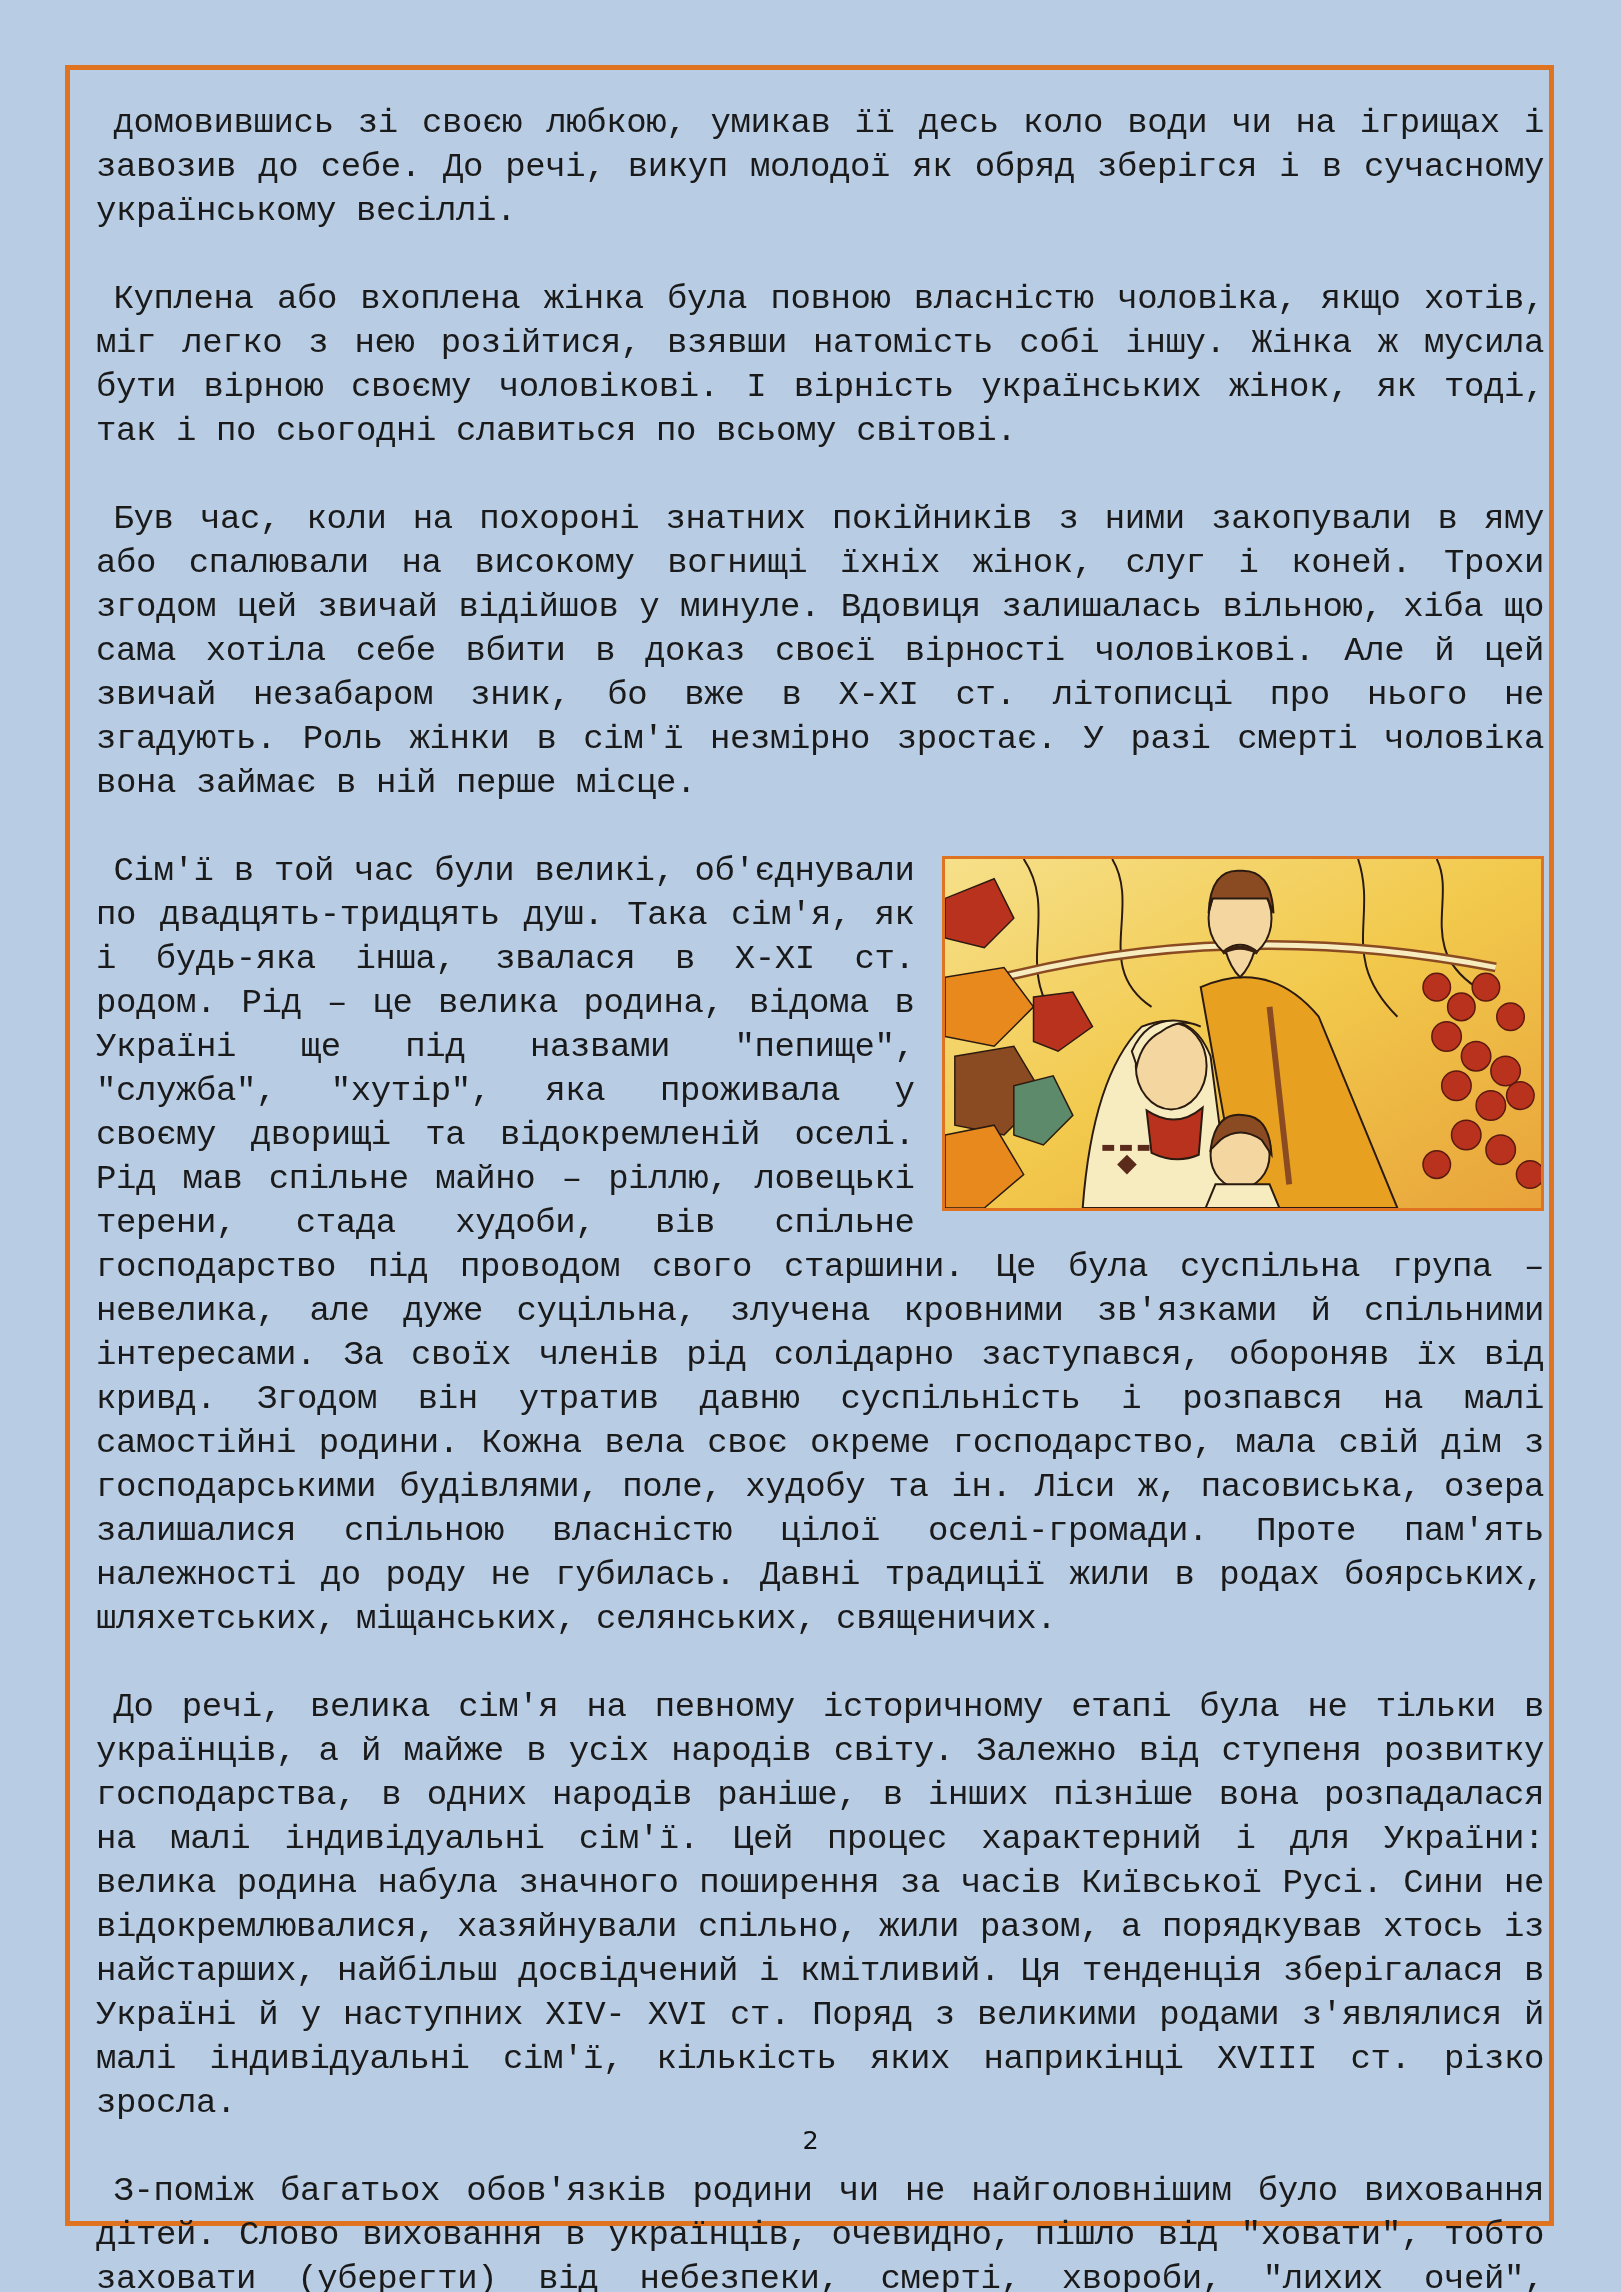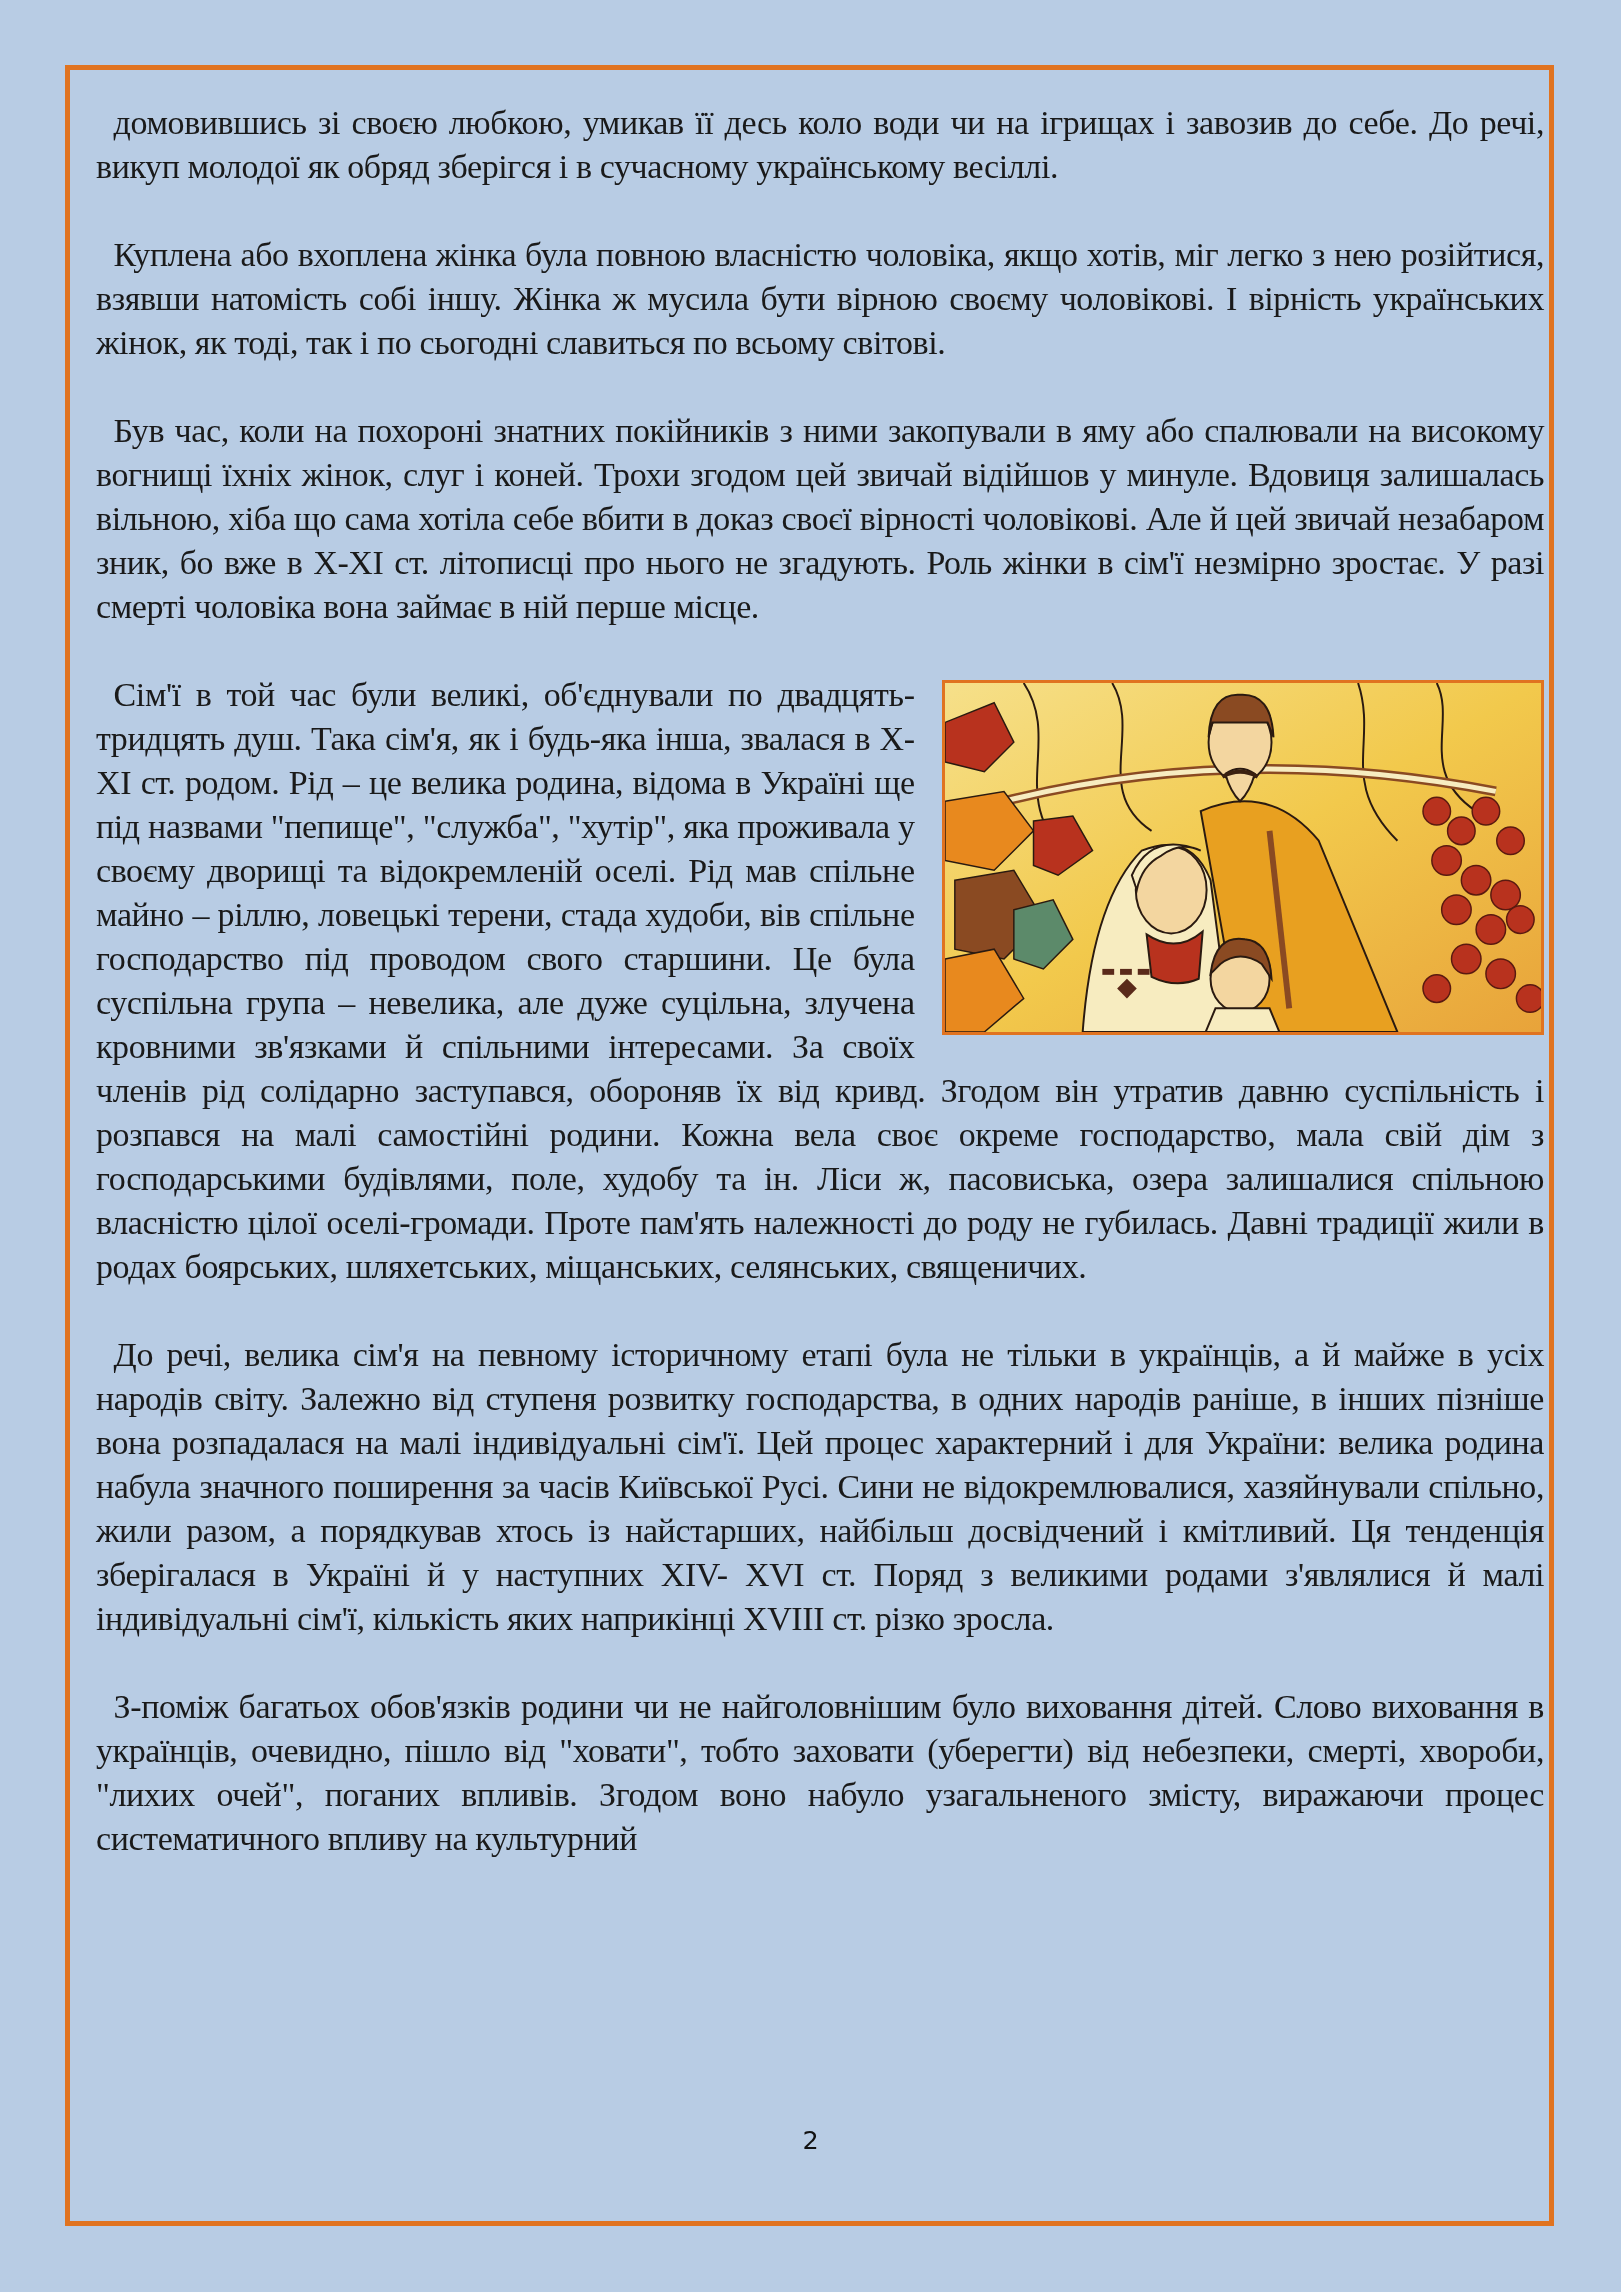--- a/index.html
+++ b/index.html
@@ -31,20 +31,21 @@
       width: 1448px;
       font-size: 34px;
       line-height: 44px;
       text-align: justify;
       letter-spacing: -0.4px;
     }
     .para {
       margin: 0 0 44px 0;
       text-indent: 17.6px;
       hyphens: none;
+      font-family: Liberation Mono, monospace;
     }
     .para.last {
       margin-bottom: 0;
       text-align-last: left;
     }
     .figure {
       float: right;
       width: 602px;
       height: 355px;
       margin: 6.9px 0 11.8px 27.4px;

